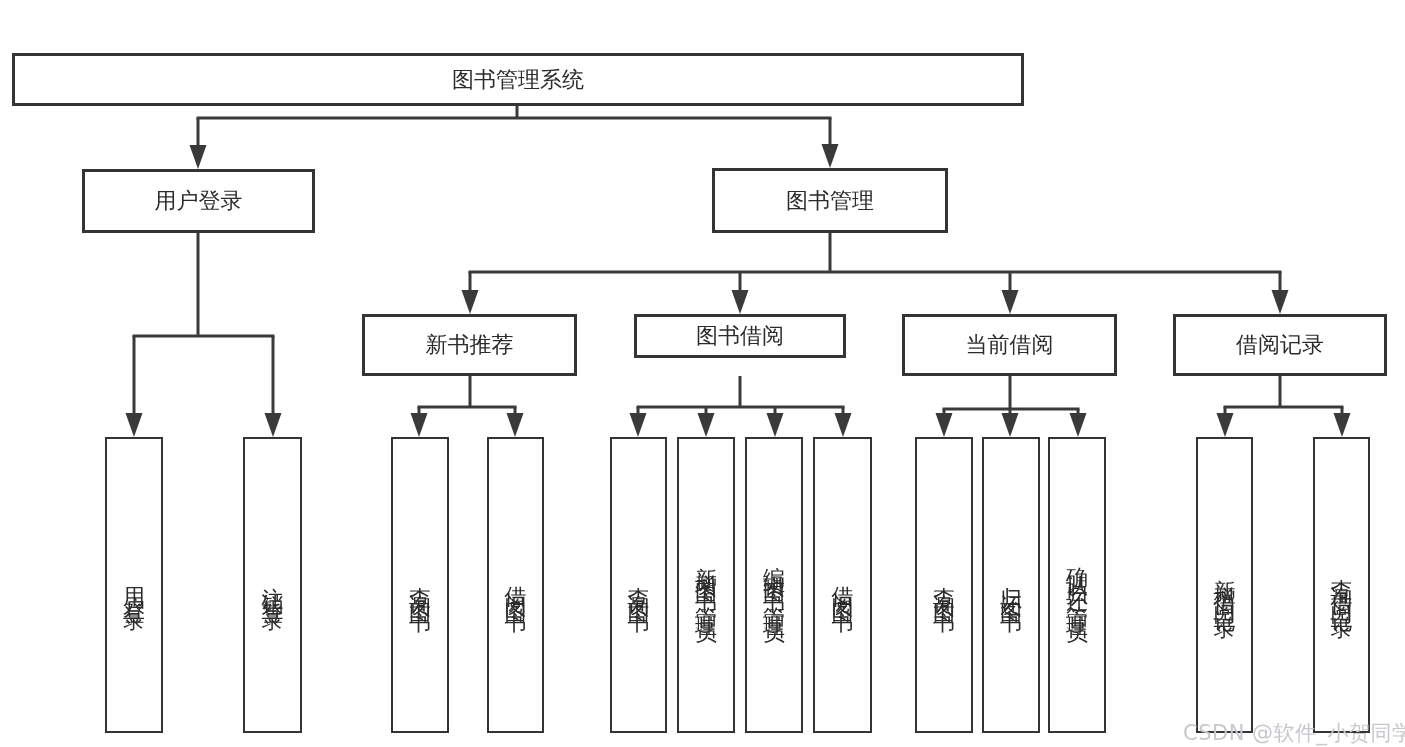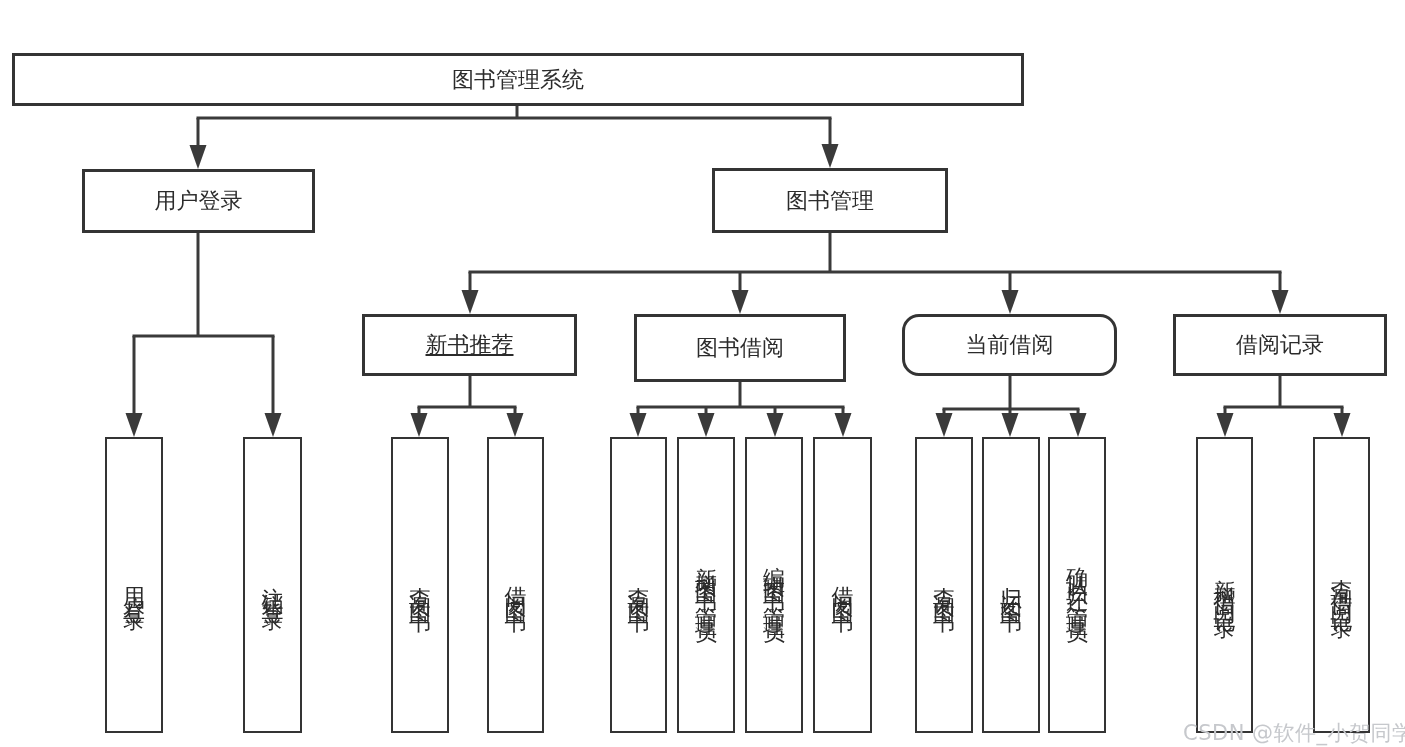--- a/index.html
+++ b/index.html
@@ -112,23 +112,23 @@
       <line x1="1223.5" y1="407" x2="1343.5" y2="407" stroke="#3a3a3a" stroke-width="3"></line>
       <line x1="1225" y1="407" x2="1225" y2="421" stroke="#3a3a3a" stroke-width="3"></line>
       <polygon points="1225,437 1216.5,413 1233.5,413" fill="#3a3a3a"></polygon>
       <line x1="1342" y1="407" x2="1342" y2="421" stroke="#3a3a3a" stroke-width="3"></line>
       <polygon points="1342,437 1333.5,413 1350.5,413" fill="#3a3a3a"></polygon>
     </svg>
   <div id="nodes-layer">
       <div class="node" style="left: 12px; top: 13px; width: 1012px; height: 53px; border-color: rgb(52, 52, 52); color: rgb(43, 43, 43); margin-top: 40px;">图书管理系统</div>
       <div class="node" style="left: 82px; top: 169px; width: 233px; height: 64px; border-color: rgb(52, 52, 52); color: rgb(43, 43, 43);">用户登录</div>
       <div class="node" style="left: 712px; top: 168px; width: 236px; height: 65px; border-color: rgb(52, 52, 52); color: rgb(43, 43, 43); text-align: center;">图书管理</div>
-      <div class="node" style="left: 362px; top: 314px; width: 215px; height: 62px; border-color: rgb(52, 52, 52); color: rgb(43, 43, 43); text-decoration: underline;">新书推荐</div>
-      <div class="node" style="left: 634px; top: 314px; width: 212px; height: 68px; border-color: rgb(52, 52, 52); color: rgb(43, 43, 43);">图书借阅</div>
-      <div class="node" style="left: 902px; top: 314px; width: 215px; height: 62px; border-color: rgb(52, 52, 52); color: rgb(43, 43, 43); border-radius: 17px;">当前借阅</div>
+      <div class="node" style="left: 362px; top: 314px; width: 215px; height: 62px; border-color: rgb(52, 52, 52); color: rgb(43, 43, 43);">新书推荐</div>
+      <div class="node" style="left: 634px; top: 314px; width: 212px; height: 44px; border-color: rgb(52, 52, 52); color: rgb(43, 43, 43);">图书借阅</div>
+      <div class="node" style="left: 902px; top: 314px; width: 215px; height: 62px; border-color: rgb(52, 52, 52); color: rgb(43, 43, 43);">当前借阅</div>
       <div class="node" style="left: 1173px; top: 314px; width: 214px; height: 62px; border-color: rgb(52, 52, 52); color: rgb(43, 43, 43);">借阅记录</div>
       <div class="node v" style="left: 105px; top: 437px; width: 58px; height: 296px; border-color: rgb(52, 52, 52); color: rgb(43, 43, 43);">用户登录</div>
       <div class="node v" style="left: 243px; top: 437px; width: 59px; height: 296px; border-color: rgb(52, 52, 52); color: rgb(43, 43, 43);">注销登录</div>
       <div class="node v" style="left: 391px; top: 437px; width: 58px; height: 296px; border-color: rgb(52, 52, 52); color: rgb(43, 43, 43);">查询图书</div>
       <div class="node v" style="left: 487px; top: 437px; width: 57px; height: 296px; border-color: rgb(52, 52, 52); color: rgb(43, 43, 43);">借阅图书</div>
       <div class="node v" style="left: 610px; top: 437px; width: 57px; height: 296px; border-color: rgb(52, 52, 52); color: rgb(43, 43, 43);">查询图书</div>
       <div class="node v" style="left: 677px; top: 437px; width: 58px; height: 296px; border-color: rgb(52, 52, 52); color: rgb(43, 43, 43);">新增图书（管理员）</div>
       <div class="node v" style="left: 745px; top: 437px; width: 58px; height: 296px; border-color: rgb(52, 52, 52); color: rgb(43, 43, 43);">编辑图书（管理员）</div>
       <div class="node v" style="left: 813px; top: 437px; width: 59px; height: 296px; border-color: rgb(52, 52, 52); color: rgb(43, 43, 43);">借阅图书</div>
       <div class="node v" style="left: 915px; top: 437px; width: 58px; height: 296px; border-color: rgb(52, 52, 52); color: rgb(43, 43, 43);">查询图书</div>

